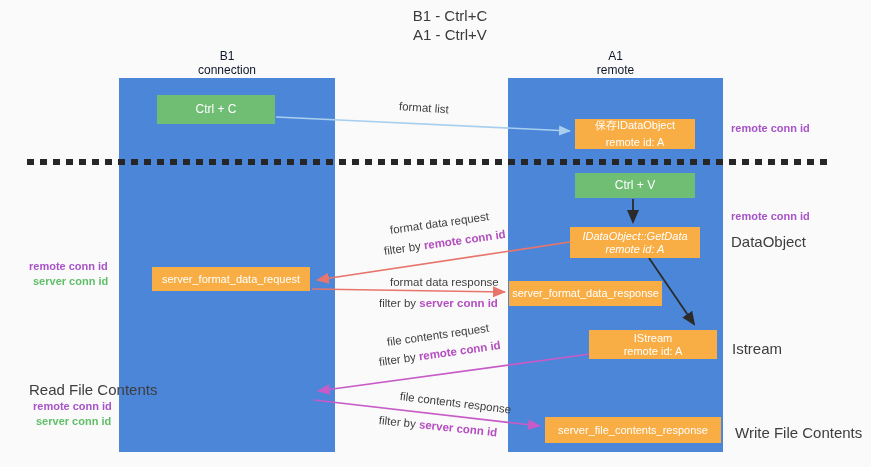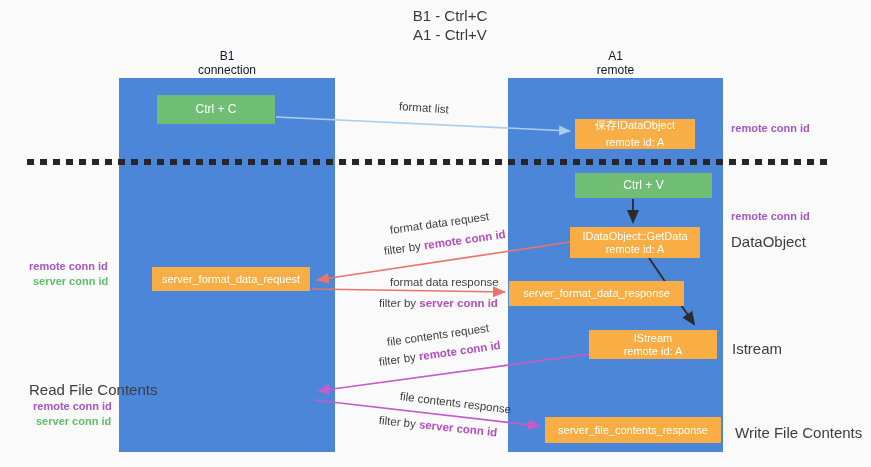--- a/index.html
+++ b/index.html
@@ -22,26 +22,26 @@
   .divider{left:27px;top:159px;width:806px;height:6px;z-index:5;
     background:repeating-linear-gradient(90deg,#262626 0 7px,transparent 7px 13px);}
   
   #arrows{left:0;top:0;z-index:2;pointer-events:none;}
   
   .node{z-index:3;color:#fff;text-align:center;font-size:11px;line-height:13px;
     display:flex;flex-direction:column;justify-content:center;box-sizing:border-box;}
   .node.green{background:#6fbe74;font-size:12px;}
   .node.orange{background:#f9ae45;}
   #ctrl-c{left:157px;top:95px;width:118px;height:29px;}
-  #ctrl-v{left:575px;top:173px;width:137px;height:25px;}
+  #ctrl-v{left:575px;top:173px;width:120px;height:25px;}
   #save-idataobject{left:575px;top:119px;width:120px;height:30px;justify-content:space-between;}
-  #getdata{left:570px;top:227px;width:130px;height:31px;}
+  #getdata{left:570px;top:227px;width:130px;height:31px;font-style:italic;}
   #istream-box{left:589px;top:330px;width:128px;height:29px;}
   #fmt-req-box{left:152px;top:267px;width:158px;height:24px;}
-  #fmt-resp-box{left:509px;top:281px;width:175px;height:25px;}
+  #fmt-resp-box{left:509px;top:281px;width:153px;height:25px;}
   #file-req-box{left:150px;top:383px;width:162px;height:28px;}
   #file-resp-box{left:545px;top:417px;width:176px;height:26px;}
   
   .flabel{z-index:4;font-size:11.5px;color:#3f3f3f;white-space:nowrap;transform-origin:left center;}
   .key-magenta{color:#b44fc0;font-weight:bold;}
   
   .mlabel{z-index:4;font-size:15px;color:#3d3d3d;white-space:nowrap;}
   .bold-purple{color:#a854c8;font-weight:bold;font-size:11px;}
   .bold-green{color:#5fbf68;font-weight:bold;font-size:11px;}
 </style>

